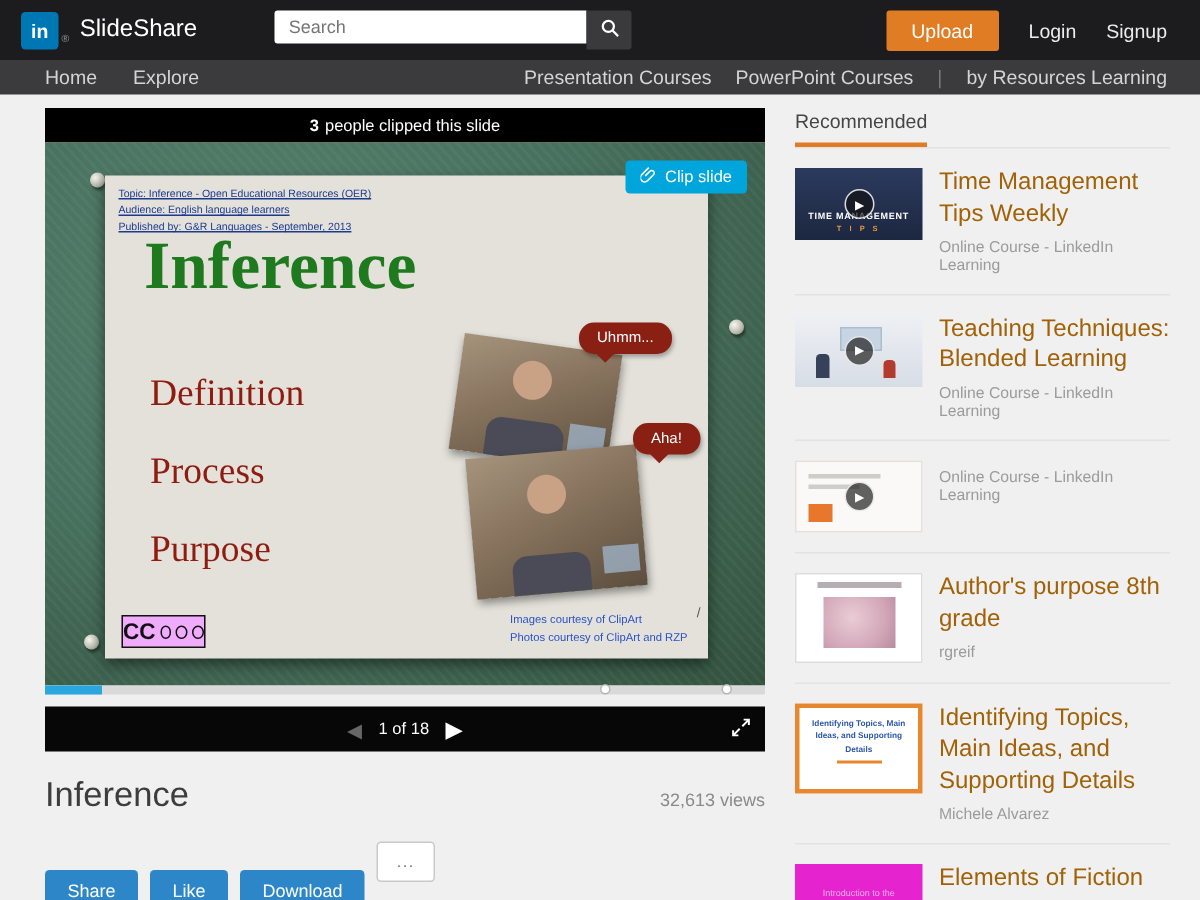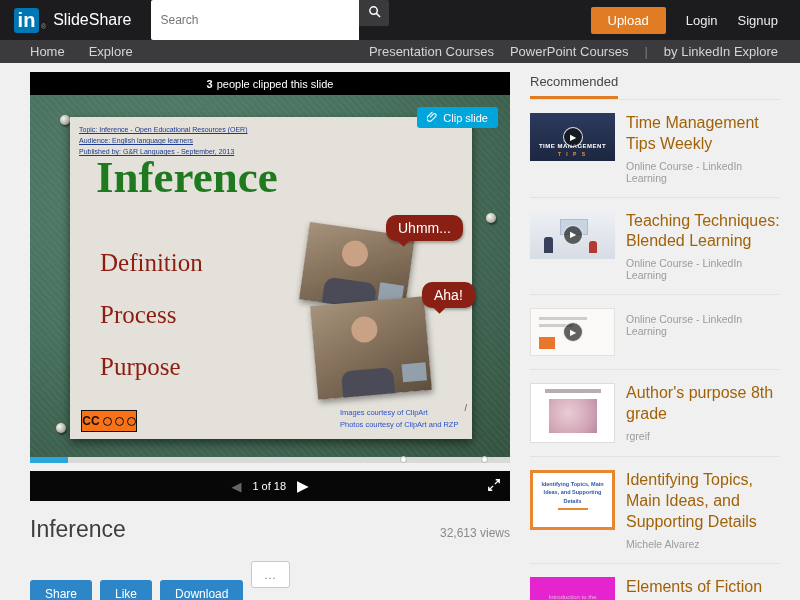--- a/index.html
+++ b/index.html
@@ -3,26 +3,26 @@
 <meta charset="utf-8">
 <style>
   html,body { margin:0; padding:0; width:800px; height:600px; overflow:hidden;
               font-family:"Liberation Sans", sans-serif; background:#f0f0f1; }
   .page { position:relative; width:800px; height:600px; }
 
   
   .header { position:absolute; top:0; left:0; width:100%; height:40px; background:#1c1c1e;
             display:flex; align-items:center; padding:0 0 0 14px; box-sizing:border-box; }
   .logo-box { width:25px; height:25px; background:#0077b5; border-radius:3px; color:#fff;
-              font-weight:bold; font-size:20px; display:flex; align-items:center; justify-content:center; cursor:pointer; }
+              font-weight:bold; font-size:13px; display:flex; align-items:center; justify-content:center; cursor:pointer; }
   .reg { color:#9a9a9a; font-size:7px; margin:12px 0 0 2px; }
   .brand { color:#fff; font-size:16px; margin-left:7px; }
   .search { display:flex; margin-left:20px; }
-  .search input { width:190px; height:40px; border:none; padding:0 9px; font-size:12px;
-                  border-radius:2px 0 0 2px; background:#fff; color:#333; outline:none; }
+  .search input { width:190px; height:22px; border:none; padding:0 9px; font-size:12px;
+                  border-radius:2px 0 0 2px; background:#fff; color:#333; outline:none;margin-left:32px; }
   .search button { width:30px; height:26px; background:#3a3a3c; border:none; border-radius:0 2px 2px 0;
                    display:flex; align-items:center; justify-content:center; cursor:pointer; }
   .header-right { margin-left:auto; display:flex; align-items:center; gap:20px; padding-right:22px; }
   .upload-btn { background:#e07c24; color:#fff; border:none; height:27px; padding:0 17px;
                 font-size:13px; border-radius:2px; cursor:pointer; }
   .header-link { color:#ececec; font-size:13px; cursor:pointer; }
 
   
   .nav { position:absolute; top:40px; left:0; width:100%; height:23px; background:#3b3b3d;
          display:flex; align-items:center; font-size:13px; color:#d4d4d4; padding:0 22px; box-sizing:border-box; }
@@ -49,37 +49,37 @@
 
   .slide { position:absolute; left:40px; top:22px; width:402px; height:322px; background:#e3e1da;
            box-shadow:0 4px 9px rgba(0,0,0,.5); }
   .meta { position:absolute; left:9px; top:7px; font-size:7px; line-height:1.6; color:#1d3a8f; }
   .meta div { text-decoration:underline; }
   .slide-title { position:absolute; left:26px; top:34px; font-family:"Liberation Serif", serif;
                  font-weight:bold; font-size:45px; color:#1f7a1f; }
   .bullets { position:absolute; left:30px; top:132px; display:flex; flex-direction:column; gap:24px;
              font-family:"Liberation Serif", serif; font-size:25px; color:#8e1c10; }
   .bubble { position:absolute; background:#8a2014; color:#fff; border-radius:10px;
-            padding:5px 12px; font-size:14px; z-index:4; box-shadow:1px 2px 3px rgba(0,0,0,.3); }
+            padding:5px 12px; font-size:10px; z-index:4; box-shadow:1px 2px 3px rgba(0,0,0,.3); }
   .bubble .tail { position:absolute; width:9px; height:9px; background:#8a2014;
                   transform:rotate(45deg); bottom:-4px; left:13px; }
   .bubble-1 { left:316px; top:98px; }
   .bubble-2 { left:352px; top:165px; }
   .photo { position:absolute; overflow:hidden; box-shadow:1px 3px 6px rgba(0,0,0,.4);
            background:linear-gradient(155deg, #a6937c 0%, #87735d 45%, #5c4e3e 100%); z-index:2; }
   .photo-1 { left:234px; top:112px; width:106px; height:78px; transform:rotate(8deg); }
   .photo-2 { left:244px; top:184px; width:114px; height:94px; transform:rotate(-5deg); }
   .p-head { position:absolute; width:26px; height:26px; border-radius:50%; background:#c9a285;
             left:34%; top:16%; }
   .p-body { position:absolute; width:52px; height:30px; border-radius:10px 10px 0 0;
             background:#4b4b57; left:22%; bottom:-4px; }
   .p-screen { position:absolute; width:24px; height:18px; background:#9db2c4; right:4px; bottom:10px; opacity:.8; }
-  .cc-badge { position:absolute; left:11px; bottom:7px; width:54px; height:20px; background:#f97316;
+  .cc-badge { position:absolute; left:11px; bottom:7px; width:54px; height:20px; background:#f0abfc;
               border:1px solid #111; display:flex; align-items:center; justify-content:center; gap:3px;
-              font-size:12px; font-weight:bold; color:#111; }
+              font-size:15px; font-weight:bold; color:#111; }
   .cc-dot { width:7px; height:7px; border-radius:50%; border:1px solid #111; display:inline-block; }
   .credits { position:absolute; left:270px; bottom:8px; font-size:7.5px; line-height:1.6; color:#2a52c8; }
   .credit-mark { position:absolute; right:5px; bottom:26px; font-size:9px; color:#555; }
 
   .progress { height:6px; background:#d9d9d9; position:relative; cursor:pointer; }
   .progress .fill { position:absolute; left:0; top:0; bottom:0; width:38px; background:#2aa7de; }
   .pdot { position:absolute; width:7px; height:7px; border-radius:50%; background:#fff;
           border:1px solid #b5b5b5; top:-1px; box-sizing:border-box; }
   .pdot-1 { left:77%; } .pdot-2 { left:94%; }
 
@@ -169,21 +169,21 @@
 
   <div class="nav">
     <div class="nav-left">
       <span class="nav-item">Home</span>
       <span class="nav-item">Explore</span>
     </div>
     <div class="nav-right">
       <span class="nav-item">Presentation Courses</span>
       <span class="nav-item">PowerPoint Courses</span>
       <span class="nav-sep">|</span>
-      <span class="nav-item">by LinkedIn Explore</span>
+      <span class="nav-item">by Resources Learning</span>
     </div>
   </div>
 
   <div class="player">
     <div class="clipbar">
       <b>3</b>
       <span>people clipped this slide</span>
     </div>
 
     <div class="slide-area">

